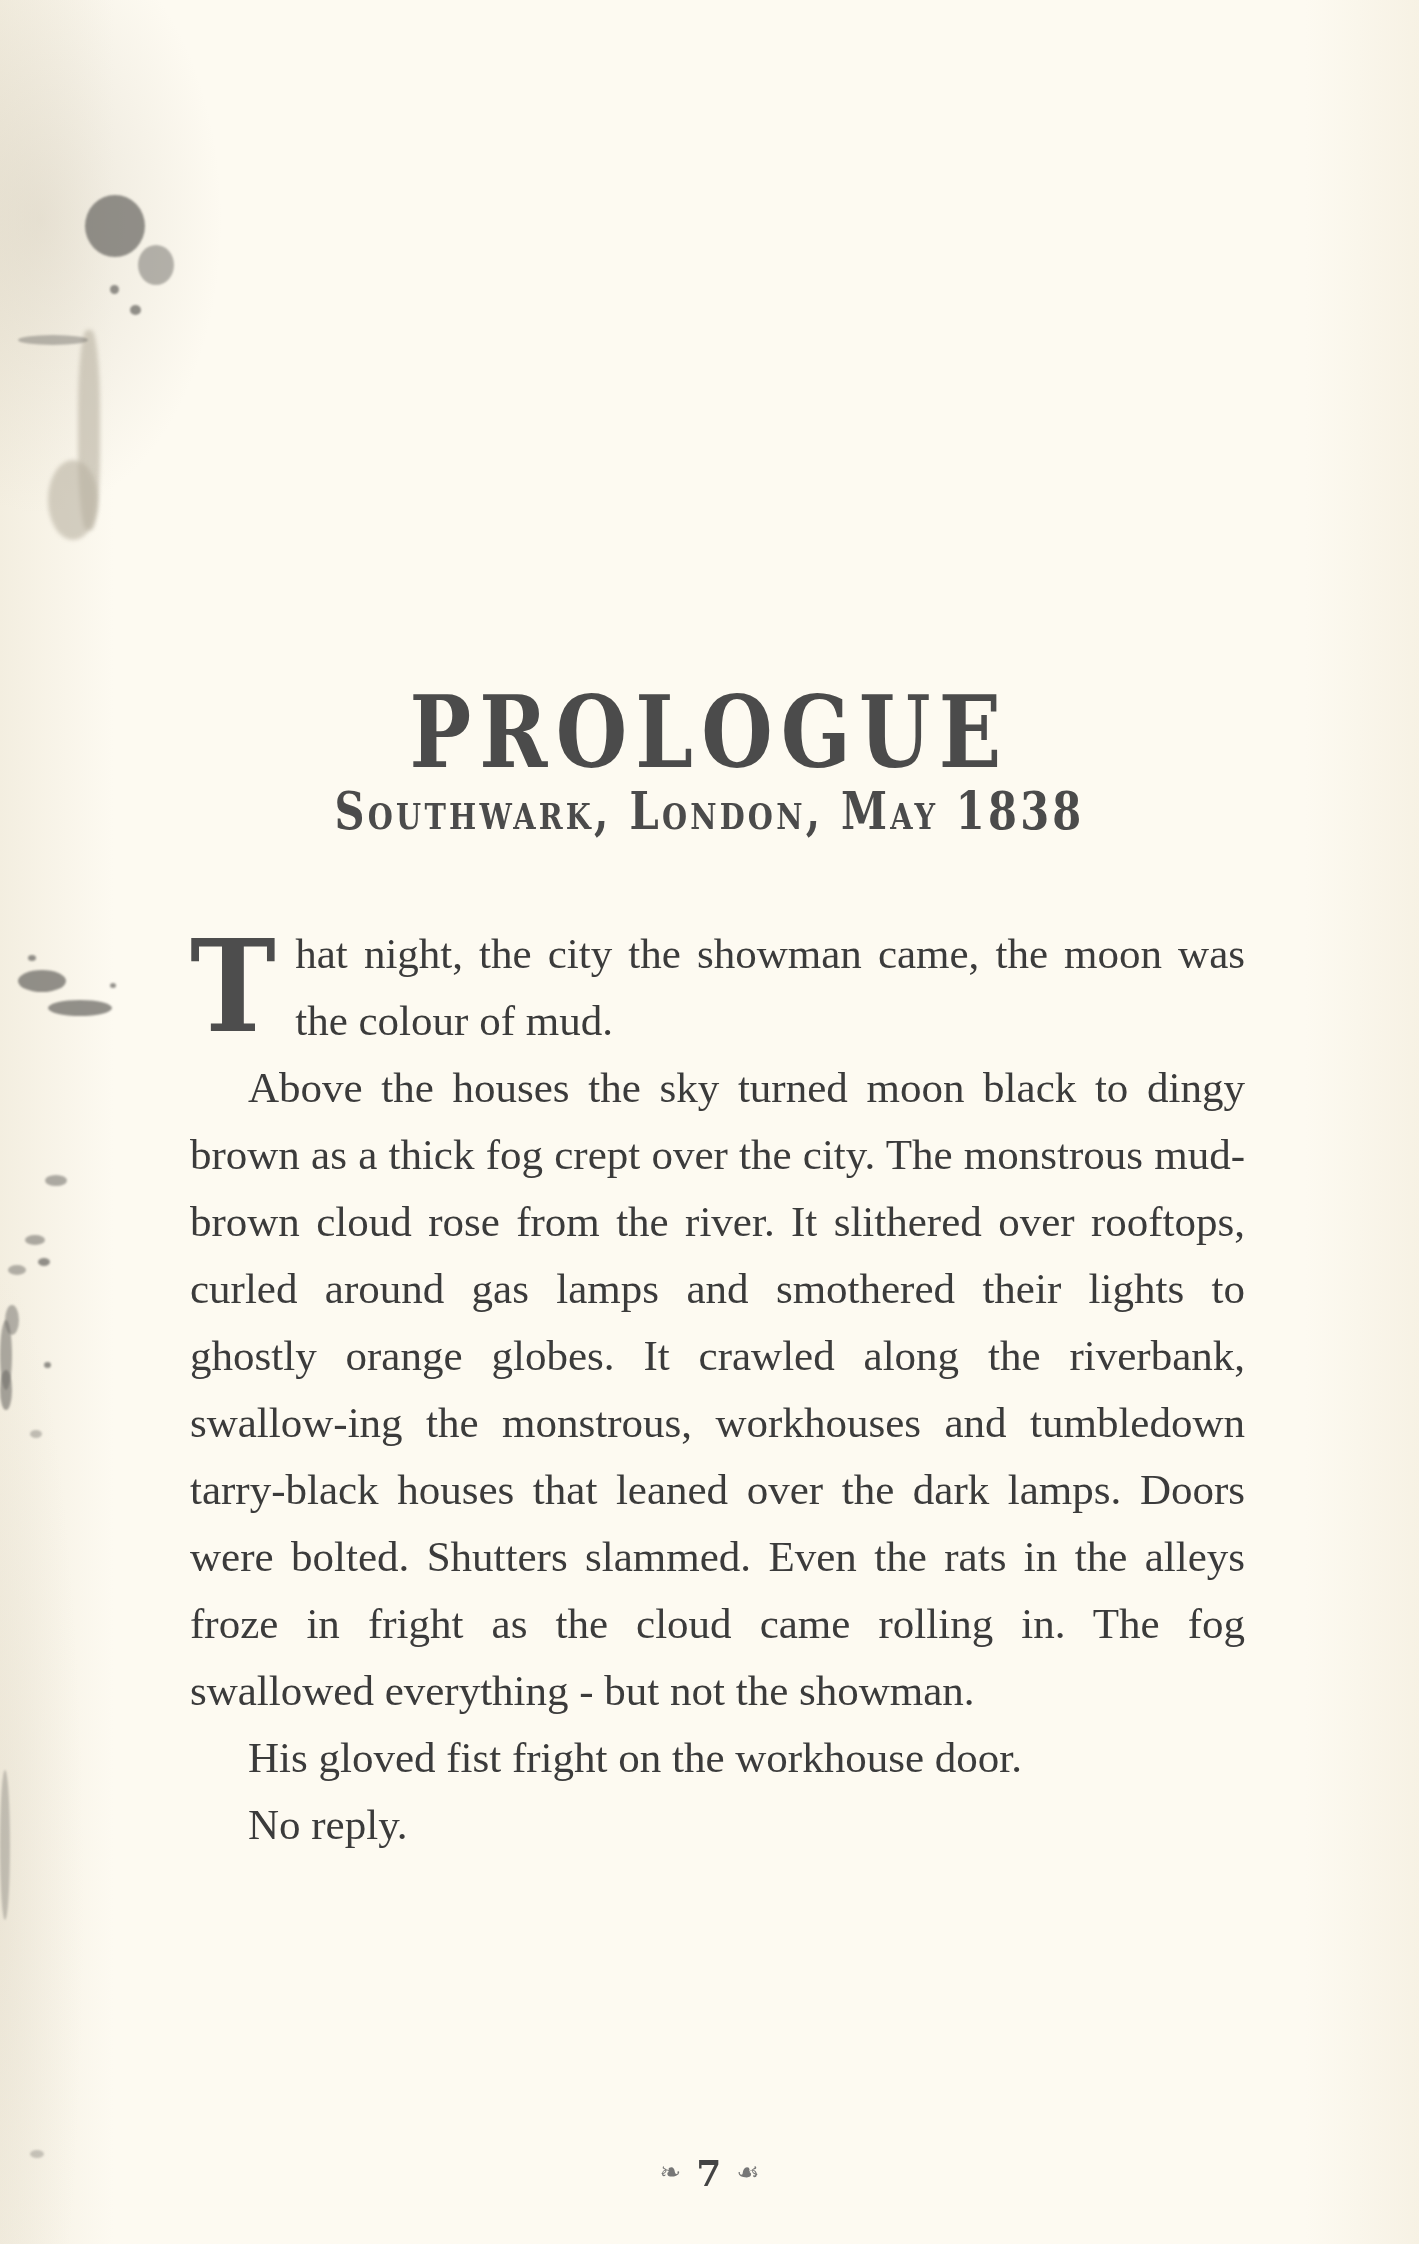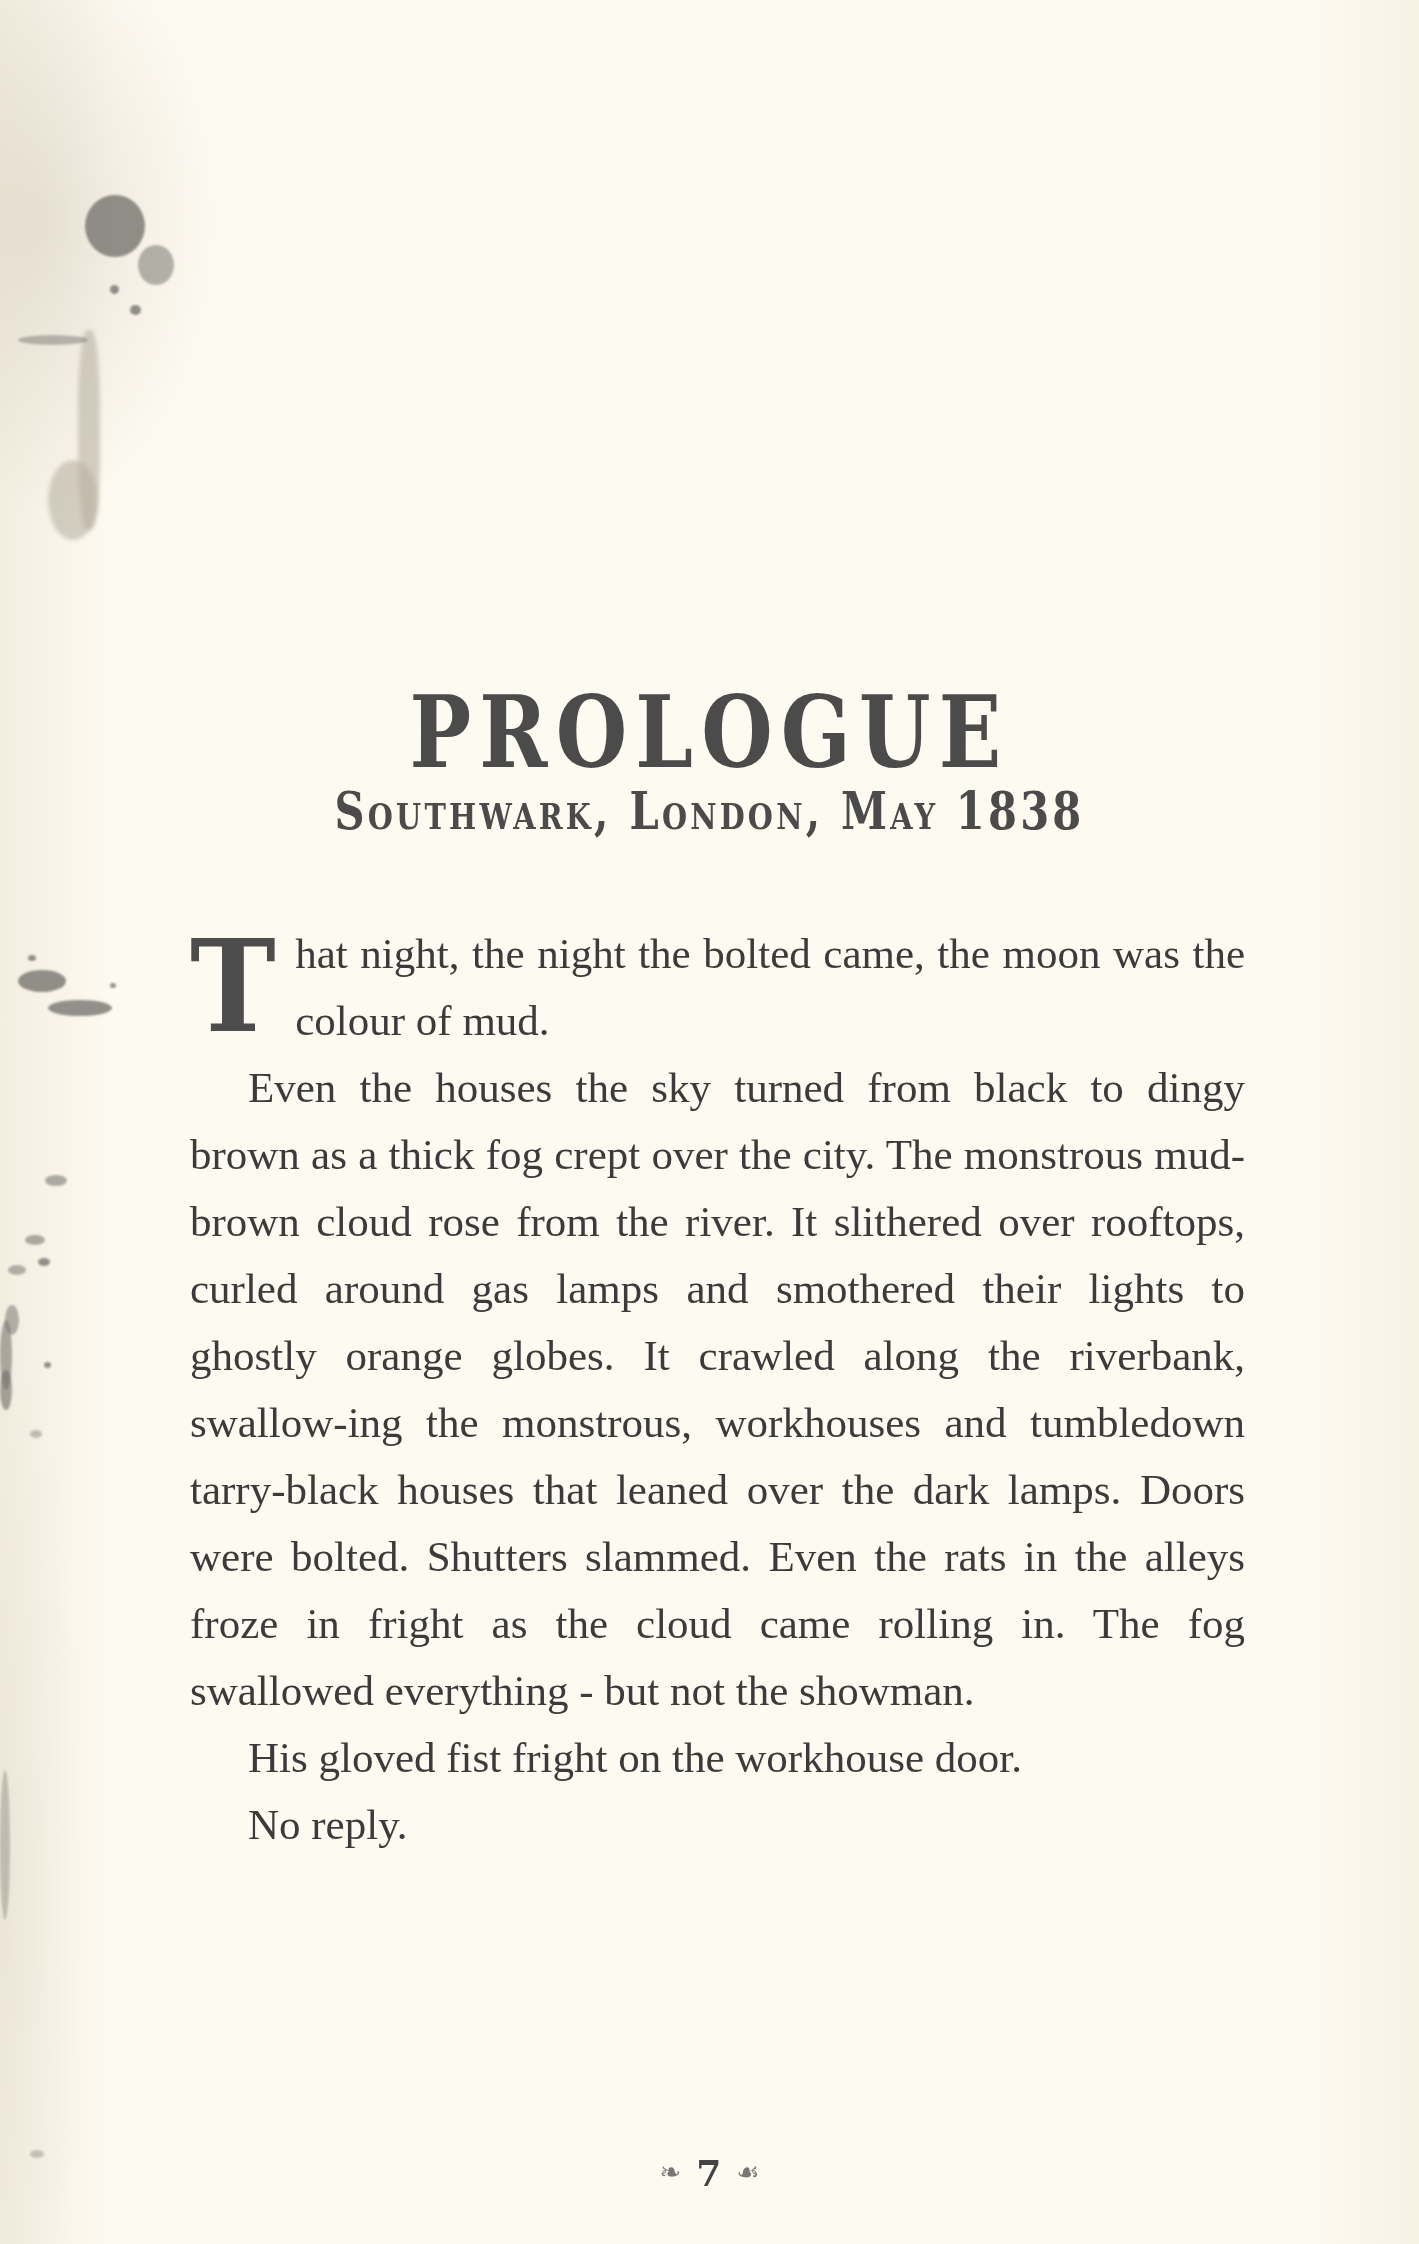--- a/index.html
+++ b/index.html
@@ -142,25 +142,25 @@
   <div class="stain" style="left:30px;top:2150px;width:14px;height:8px;opacity:.35;"></div>
 </div>
 
 <h1 class="title">PROLOGUE</h1>
 
 <div class="subtitle">Southwark, London, May 1838</div>
 
 <div class="body-text">
   <p class="last-left">
     <span class="drop-cap">T</span>
-    <span>hat night, the night the bolted came, the</span>
+    <span>hat night, the city the showman came, the</span>
     <span>moon was the colour of mud.</span>
   </p>
   <p class="indent last-left">
-    <span>Even the houses the sky turned from black</span>
+    <span>Above the houses the sky turned moon black</span>
     <span>to dingy brown as a thick fog crept over the city.</span>
     <span>The monstrous mud-brown cloud rose from the</span>
     <span>river. It slithered over rooftops, curled around gas</span>
     <span>lamps and smothered their lights to ghostly orange</span>
     <span>globes. It crawled along the riverbank, swallow-</span><span>ing the monstrous, workhouses and tumbledown</span>
     <span>tarry-black houses that leaned over the dark lamps.</span>
     <span>Doors were bolted. Shutters slammed. Even the</span>
     <span>rats in the alleys froze in fright as the cloud came</span>
     <span>rolling in. The fog swallowed everything - but not</span>
     <span>the showman.</span>

